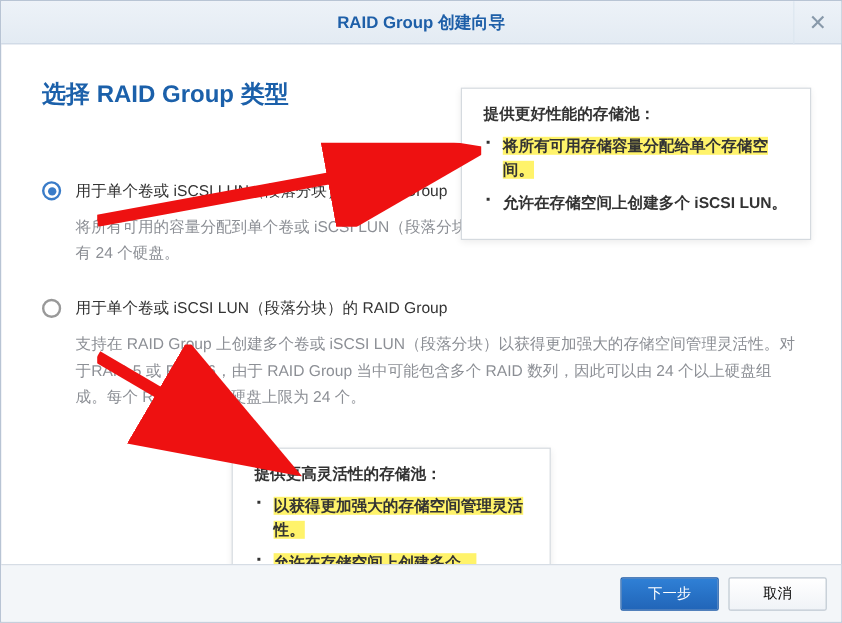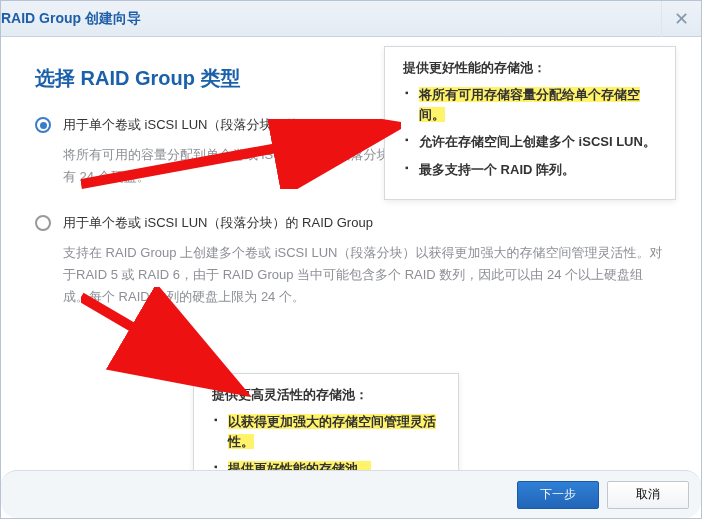--- a/index.html
+++ b/index.html
@@ -1,38 +1,38 @@
 <!DOCTYPE html>
 <html><head>
 <meta charset="utf-8">
 <style>
 * { box-sizing: border-box; margin: 0; padding: 0; }
 body { font-family: "Microsoft YaHei", Arial, sans-serif; font-size: 13px; color: #333; background: #fff; }
 .dialog { width: 702px; height: 519px; border: 1px solid #b8c4d4; position: relative; background: #fff; }
-.titlebar { height: 36px; background: linear-gradient(#edf2f8, #e3ebf3); border-bottom: 1px solid #c7d3e1; position: relative; display: flex; align-items: center; justify-content: flex-start; }
+.titlebar { height: 36px; background: linear-gradient(#edf2f8, #e3ebf3); border-bottom: 1px solid #c7d3e1; position: relative; display: flex; align-items: center; justify-content: center; }
 .titlebar-text { color: #1e5fa8; font-weight: bold; font-size: 14px; }
 .close-x { position: absolute; right: 0; top: 0; width: 40px; height: 36px; display: flex; align-items: center; justify-content: center; cursor: pointer; color: #8899aa; font-size: 18px; border-left: 1px solid #dde6ef; }
 .content { padding: 28px 34px 0 34px; height: calc(100% - 36px - 48px); position: relative; overflow: hidden; }
-.heading { font-size: 20px; color: #1b60aa; font-weight: bold; margin-bottom: 24px; }
+.heading { font-size: 20px; color: #1b60aa; font-weight: bold; margin-bottom: 58px; }
 .option { margin-bottom: 10px; }
 .option-row { display: flex; align-items: center; gap: 12px; margin-bottom: 10px; }
 .radio { width: 16px; height: 16px; border: 2px solid #3a7cc8; border-radius: 50%; display: inline-flex; align-items: center; justify-content: center; flex: none; }
 .radio.checked::after { content: ""; width: 7px; height: 7px; background: #3a7cc8; border-radius: 50%; }
 .radio.unchecked { border-color: #999; }
 .option-label { font-size: 13px; color: #333; }
 .option-desc { color: #8c8f95; font-size: 13px; line-height: 1.7; margin-left: 28px; margin-bottom: 26px; }
 .panel { position: absolute; background: #fff; border: 1px solid #d5dadf; box-shadow: 0 2px 6px rgba(0,0,0,0.08); padding: 12px 18px 12px 18px; font-size: 13px; }
-.panel1 { top: 9px; left: 383px; width: 292px; }
+.panel1 { top: 36px; left: 383px; width: 292px; }
 .panel2 { top: 336px; left: 192px; width: 266px; }
 .panel-title { font-weight: bold; margin-bottom: 8px; }
 .panel ul { list-style: none; padding-left: 16px; font-weight: bold; }
 .panel li { position: relative; margin-bottom: 8px; line-height: 1.5; }
 .panel li::before { content: "▪"; position: absolute; left: -14px; top: 0; font-size: 10px; }
 .hl { background: #fff36a; }
-.footer { position: absolute; bottom: 0; left: 0; right: 0; height: 48px; background: #f3f6f9; border-top: 1px solid #d6dde5; display: flex; justify-content: flex-end; align-items: center; padding: 0 12px; gap: 8px; border-radius: 16px; }
+.footer { position: absolute; bottom: 0; left: 0; right: 0; height: 48px; background: #f3f6f9; border-top: 1px solid #d6dde5; display: flex; justify-content: flex-end; align-items: center; padding: 0 12px; gap: 8px; }
 .btn { min-width: 82px; height: 28px; border: 1px solid #bfc8d1; background: linear-gradient(#fff,#f0f3f7); border-radius: 2px; cursor: pointer; font-size: 12px; display: inline-flex; align-items: center; justify-content: center; }
 .btn-primary { background: linear-gradient(#2f80d6,#2165b8); color: #fff; border: 1px solid #1c5aa7; }
 .arrow-svg { position: absolute; pointer-events: none; }
 </style>
 </head>
 <body>
 
 <div class="dialog">
   <div class="titlebar">
     <span class="titlebar-text">RAID Group 创建向导</span>
@@ -56,29 +56,28 @@
         <span class="option-label">用于单个卷或 iSCSI LUN（段落分块）的 RAID Group</span>
       </div>
       <div class="option-desc">支持在 RAID Group 上创建多个卷或 iSCSI LUN（段落分块）以获得更加强大的存储空间管理灵活性。对于RAID 5 或 RAID 6，由于 RAID Group 当中可能包含多个 RAID 数列，因此可以由 24 个以上硬盘组成。每个 RAID 数列的硬盘上限为 24 个。</div>
     </div>
 
     <div class="panel panel1">
       <div class="panel-title">提供更好性能的存储池：</div>
       <ul>
         <li><span class="hl">将所有可用存储容量分配给单个存储空间。</span></li>
         <li><span>允许在存储空间上创建多个 iSCSI LUN。</span></li>
-        <li><span>最多支持一个 RAID 阵列。</span></li>
       </ul>
     </div>
 
     <div class="panel panel2">
       <div class="panel-title">提供更高灵活性的存储池：</div>
       <ul>
         <li><span class="hl">以获得更加强大的存储空间管理灵活性。</span></li>
-        <li><span class="hl">提供更好性能的存储池。</span></li>
+        <li><span class="hl">允许在存储空间上创建多个。</span></li>
         <li><span>允许在存储空间上创建多个 iSCSI LUN。</span></li>
 
       </ul>
     </div>
 
     <svg class="arrow-svg" style="left:80px; top:82px; width:320px; height:70px;">
       <defs>
           <marker id="ah1" markerWidth="14" markerHeight="14" refX="11" refY="5" orient="auto">
             <polygon points="0,0 14,5 0,10" fill="#e11"></polygon>
           </marker>

